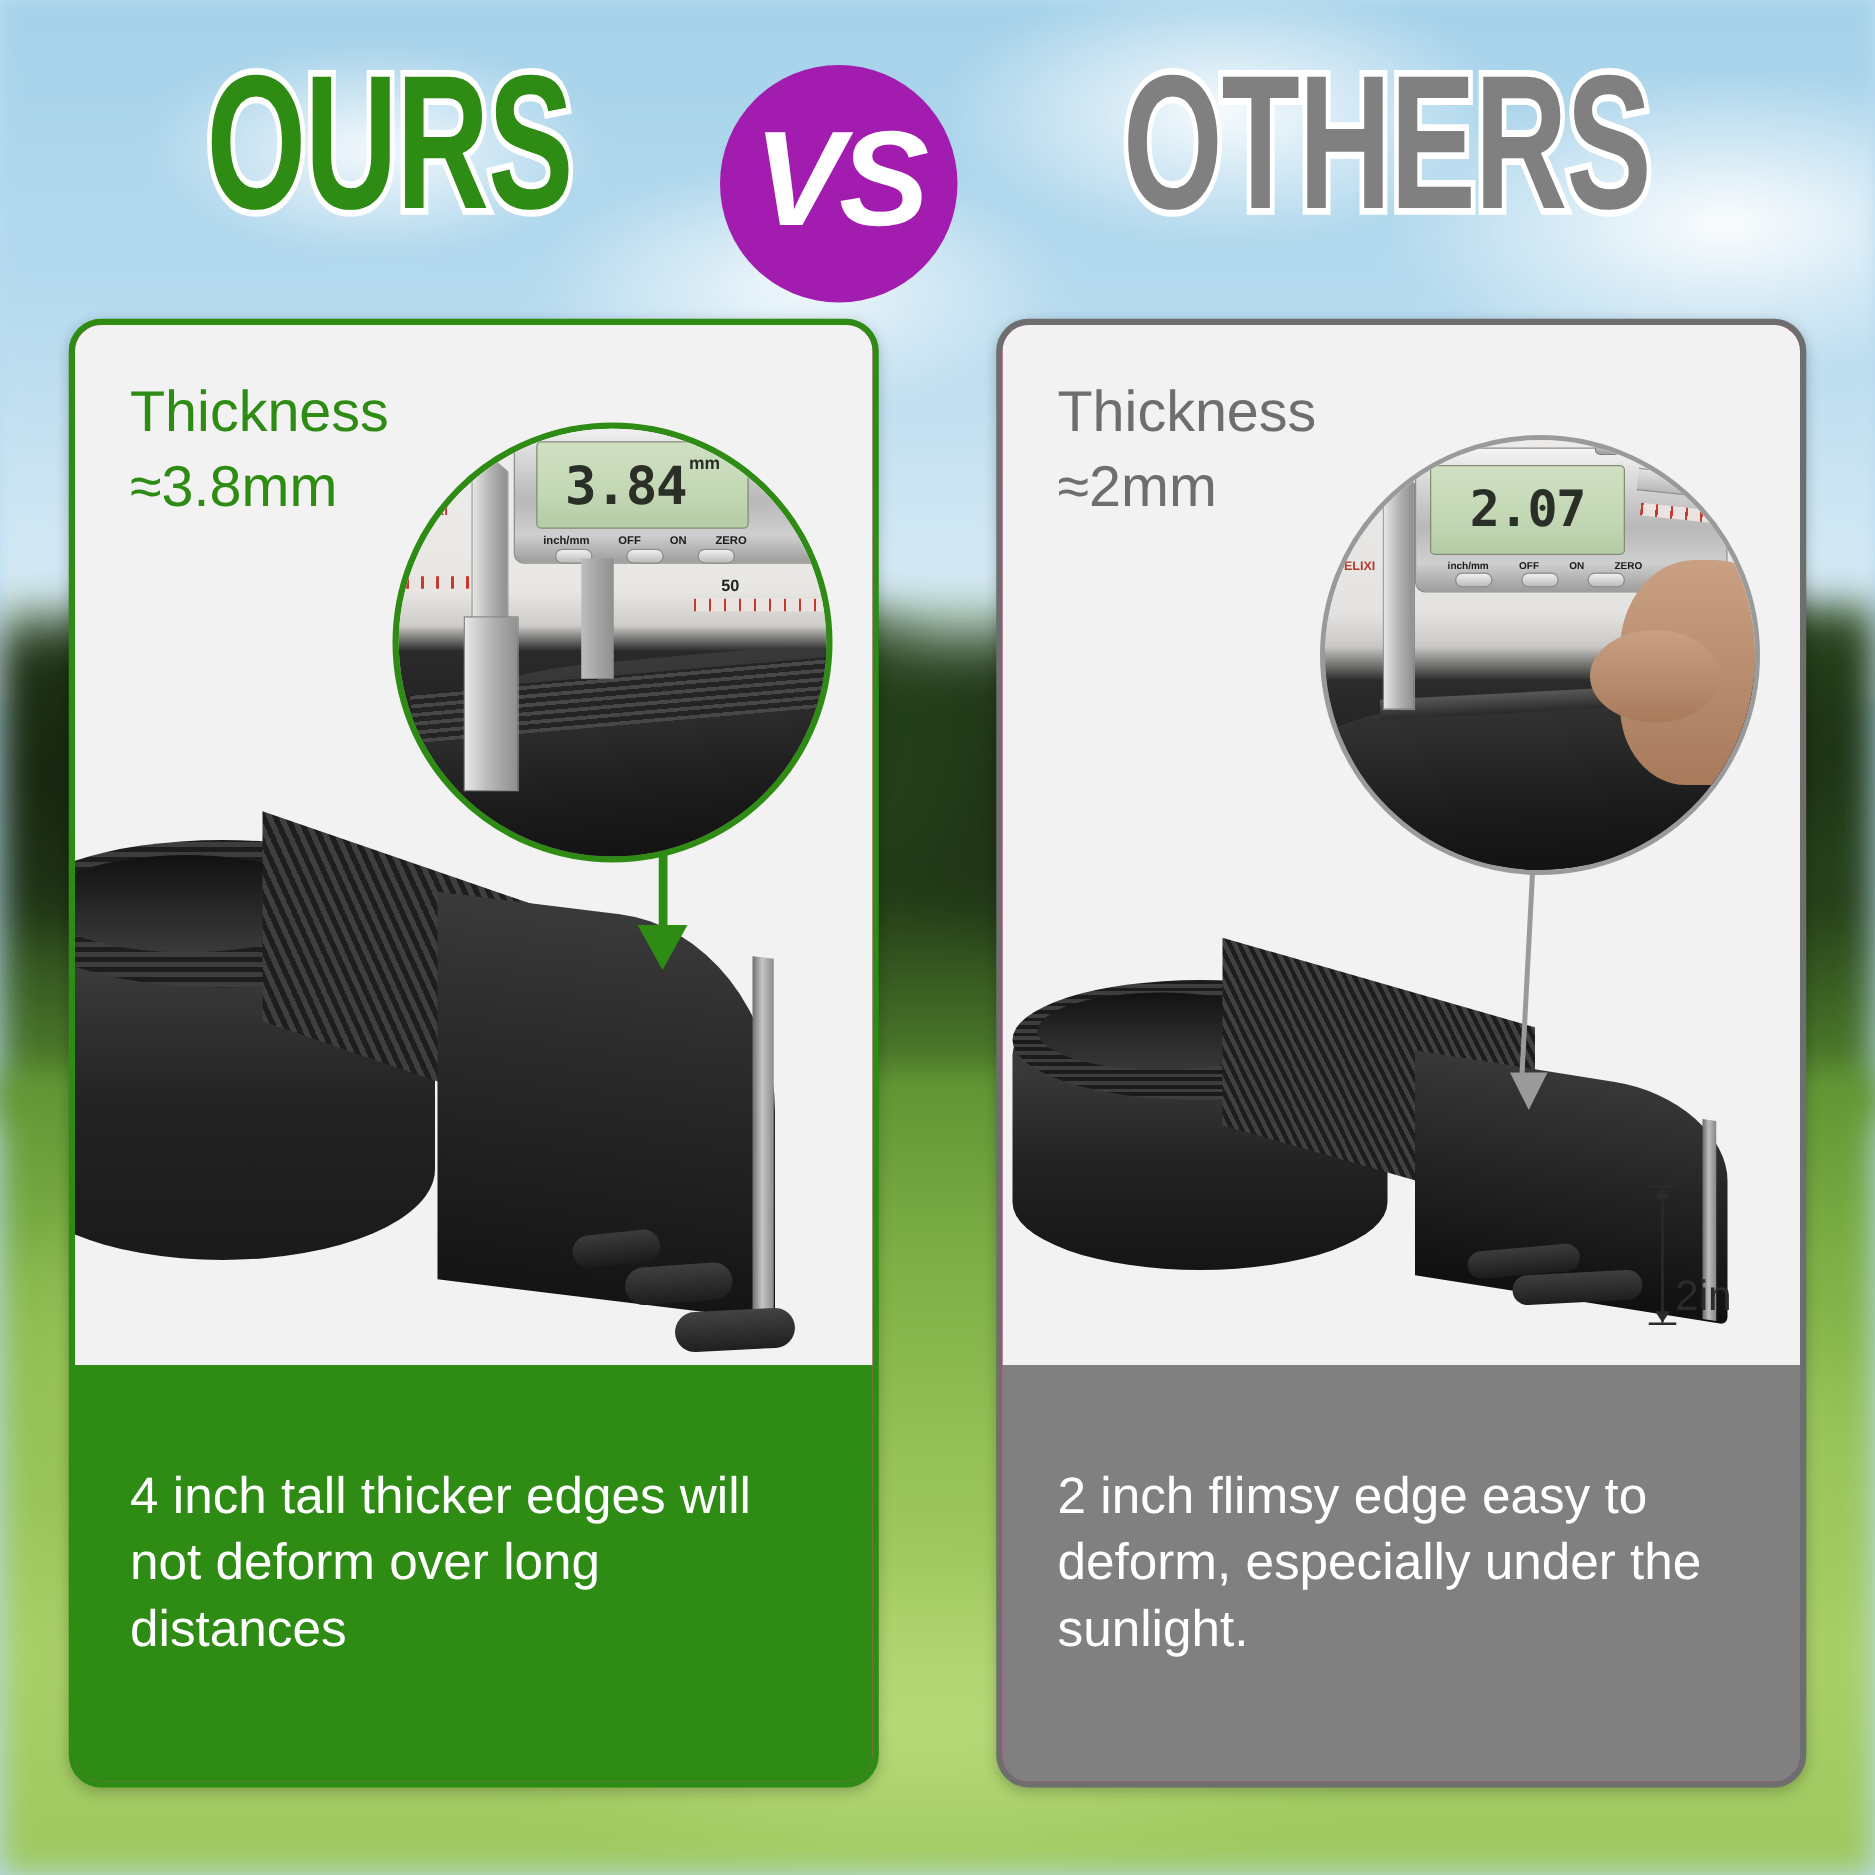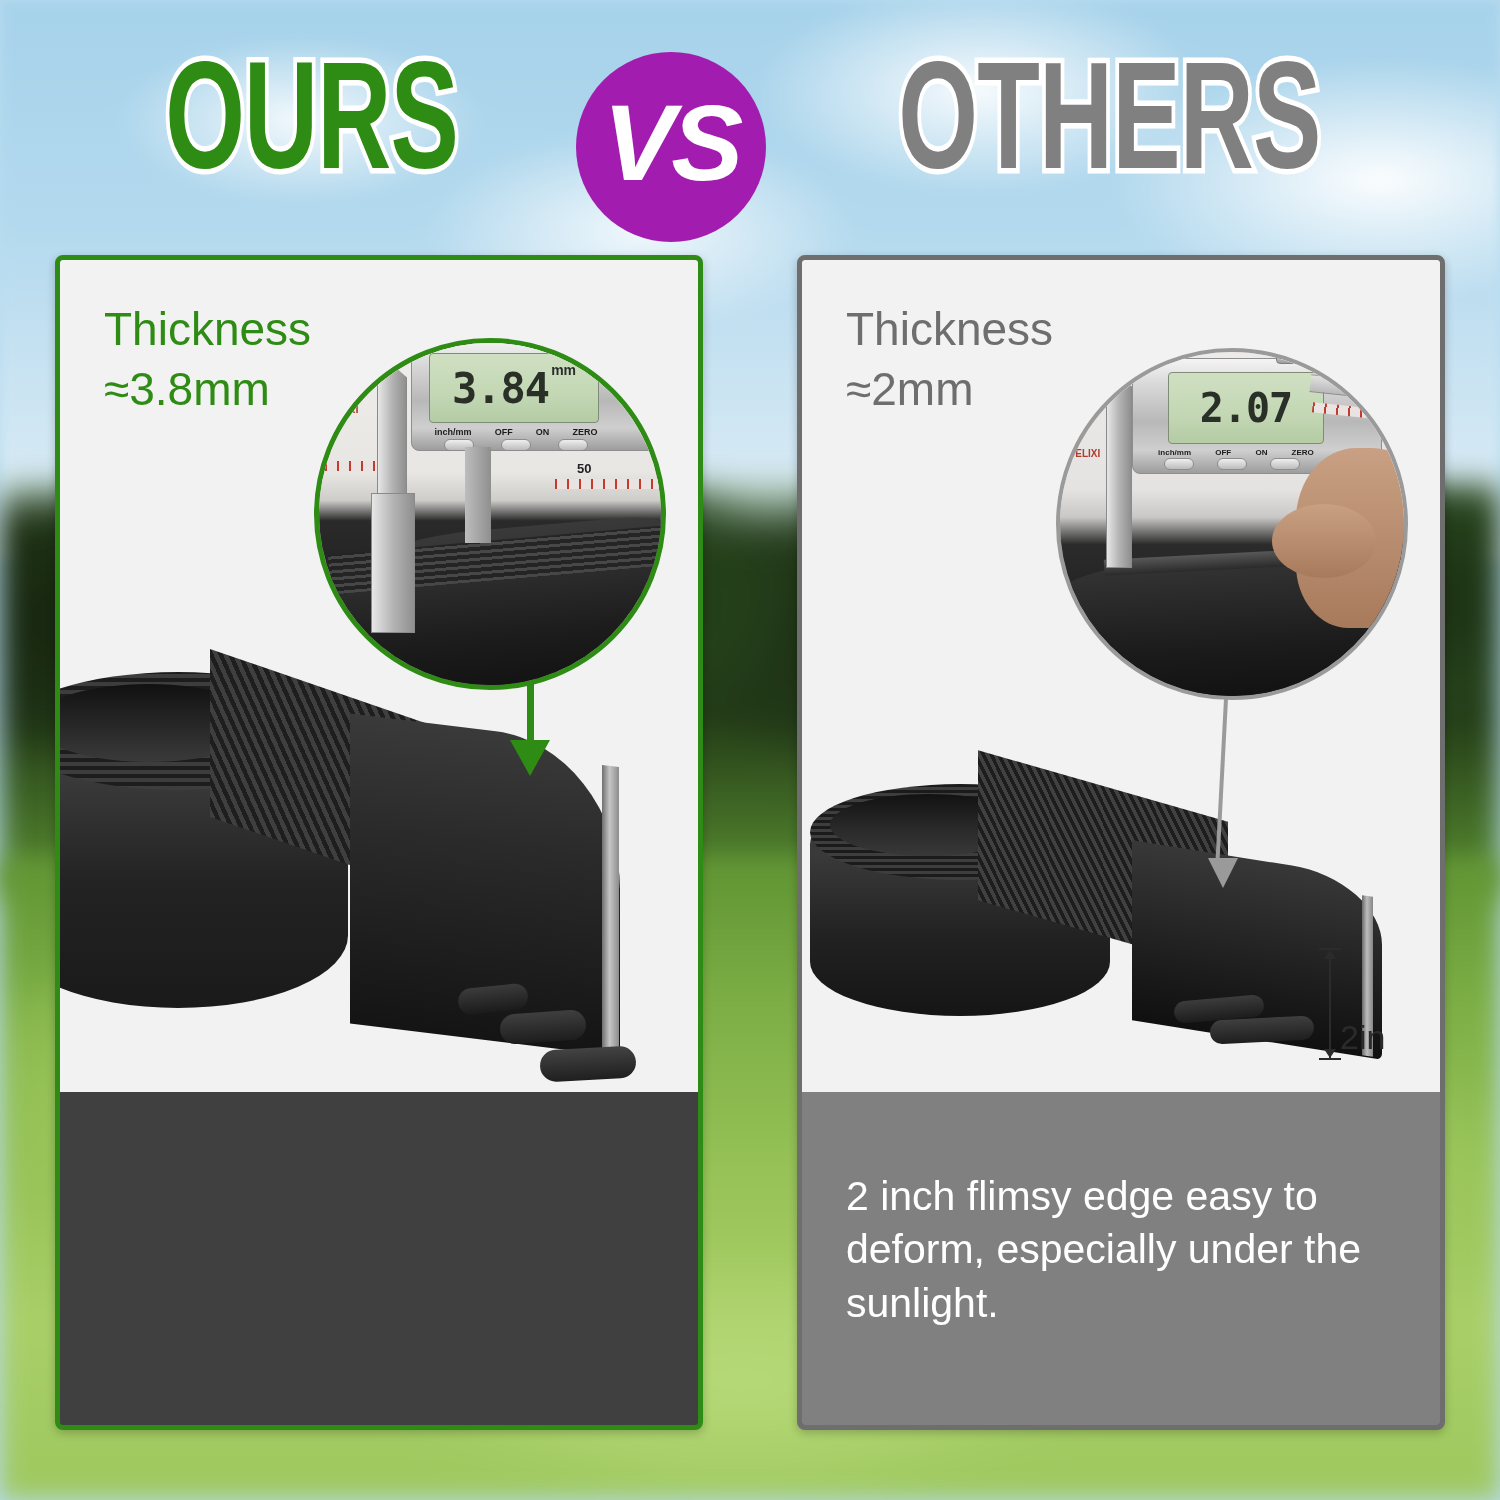--- a/index.html
+++ b/index.html
@@ -68,23 +68,23 @@
   }
   .vs-text {
     color:#ffffff; font-size:108px; font-weight:bold; line-height:1;
     letter-spacing:-4px;
     transform: translateY(-4px);
   }
 
   
   .panel {
     position:absolute; top:255px; width:648px; height:1175px;
-    border-radius:8px; overflow:hidden;
+    border-radius:26px; overflow:hidden;
     z-index:2;
-    background:#404040;
+    background:#ec4899;
   }
   #panel-ours   { left:55px;  border:5px solid #2e8b14; box-shadow:0 3px 10px rgba(0,0,0,.22); }
   #panel-others { left:797px; border:5px solid #6e6e6e; box-shadow:0 3px 10px rgba(0,0,0,.22); }
 
   .photo {
     position:relative;
     width:100%; height:832px;
     background:#f2f2f2;
     overflow:hidden;
   }
@@ -279,20 +279,23 @@
           <div class="cal-btn"></div>
         </div>
         <div style="position:absolute;left:4px;top:60px;font-size:11px;font-weight:bold;color:#b43a2c;">DELIXI</div>
         <div style="position:absolute;left:146px;top:104px;width:26px;height:96px;
                     background:linear-gradient(90deg,#bdbdbd,#8f8f8f);"></div>
       </div>
     </div>
 
   </div>
 
+  <div class="caption-band" id="band-ours">
+    <div class="caption-text">4 inch tall thicker edges will not deform over long distances</div>
+  </div>
 </div>
 
 <div class="panel" id="panel-others">
 
   <div class="photo">
 
     <div style="position:absolute;left:8px;top:530px;width:300px;height:226px;
                 background:linear-gradient(180deg,#2f2f2f 0%,#3a3a3a 28%,#222 64%,#151515 100%);
                 border-radius:50% / 24%;"></div>
     <div style="position:absolute;left:8px;top:524px;width:300px;height:96px;
@@ -335,21 +338,21 @@
                     border-radius:28% 14% 0 0;transform:rotate(-3deg);"></div>
         <div style="position:absolute;left:44px;top:200px;width:300px;height:16px;
                     background:linear-gradient(180deg,#585858,#2a2a2a);transform:rotate(-3deg);"></div>
 
         <div class="cal-jaw" style="left:46px;top:10px;width:26px;height:206px;
                     clip-path:polygon(0 0,100% 12%,100% 100%,0 100%);"></div>
 
         <div class="cal-body" style="left:72px;top:6px;width:250px;height:116px;"></div>
         <div style="position:absolute;left:216px;top:-2px;width:20px;height:14px;border-radius:4px;
                     background:linear-gradient(180deg,#e9e9e9,#9d9d9d);border:1px solid #7e7e7e;"></div>
-        <div class="cal-screen" style="left:108px;top:20px;width:156px;height:72px;">
+        <div class="cal-screen" style="left:84px;top:20px;width:156px;height:72px;">
           <span class="cal-digits" style="font-size:40px;">2.07</span>
         </div>
         <div class="cal-lbls" style="left:86px;top:96px;width:180px;font-size:8px;">
           <span>inch/mm</span>
           <span>OFF</span>
           <span>ON</span>
           <span>ZERO</span>
         </div>
         <div class="cal-btnrow" style="left:92px;top:106px;width:160px;">
           <div class="cal-btn"></div>

